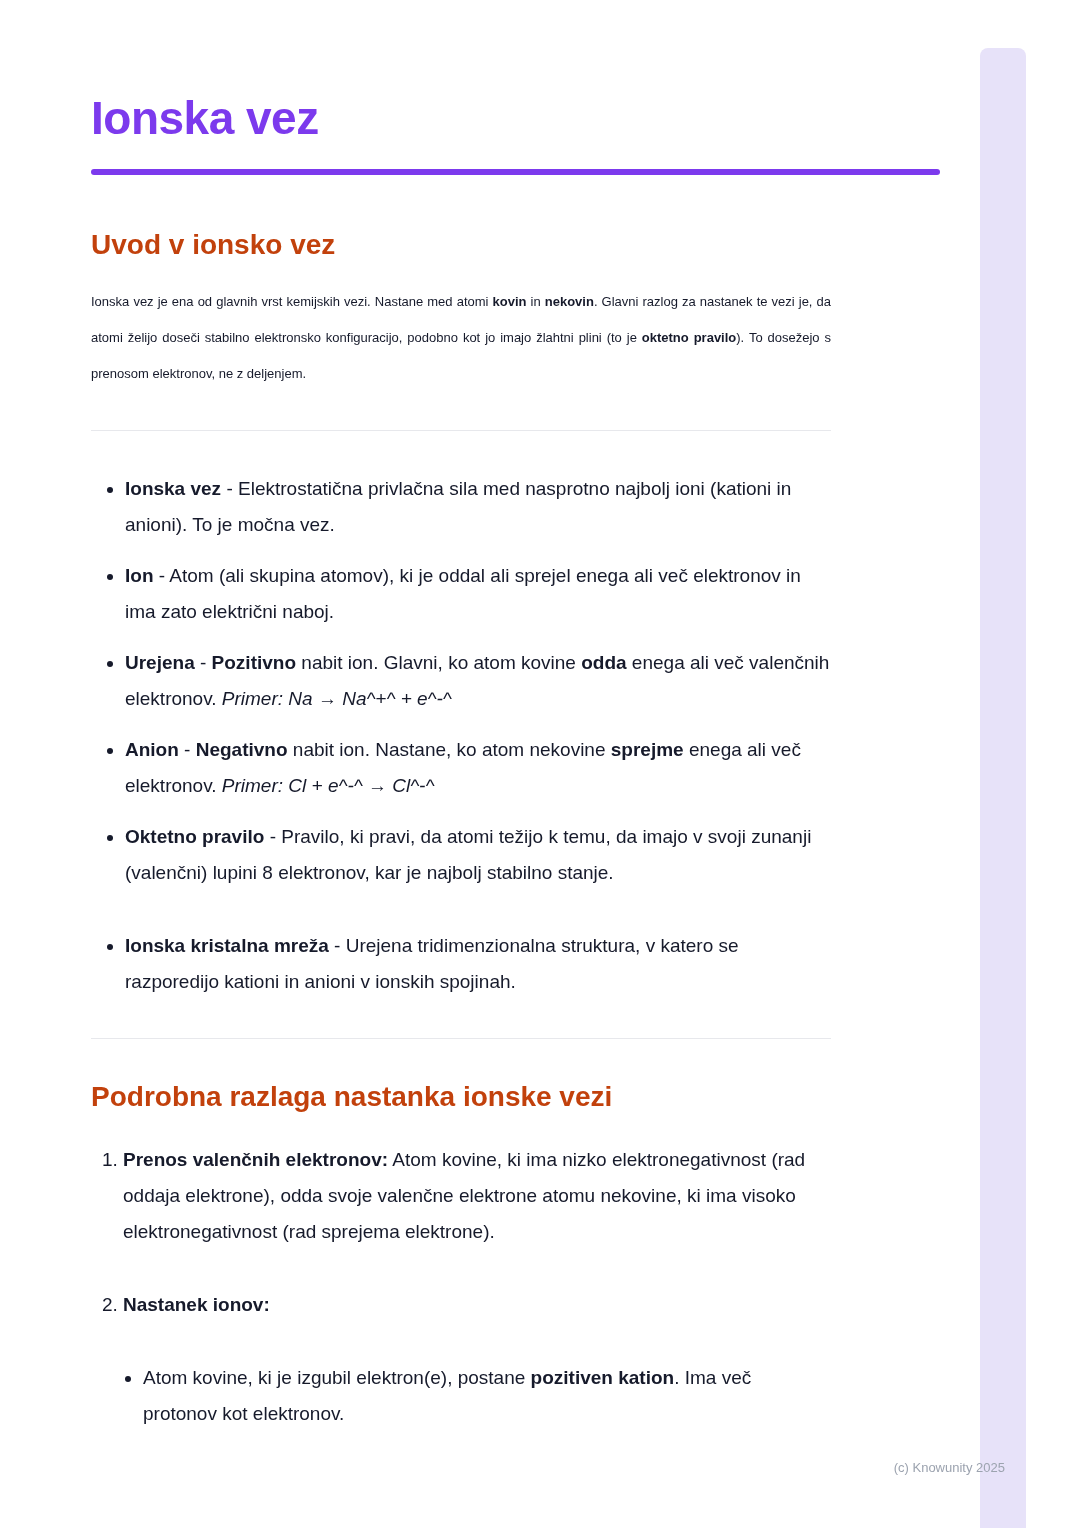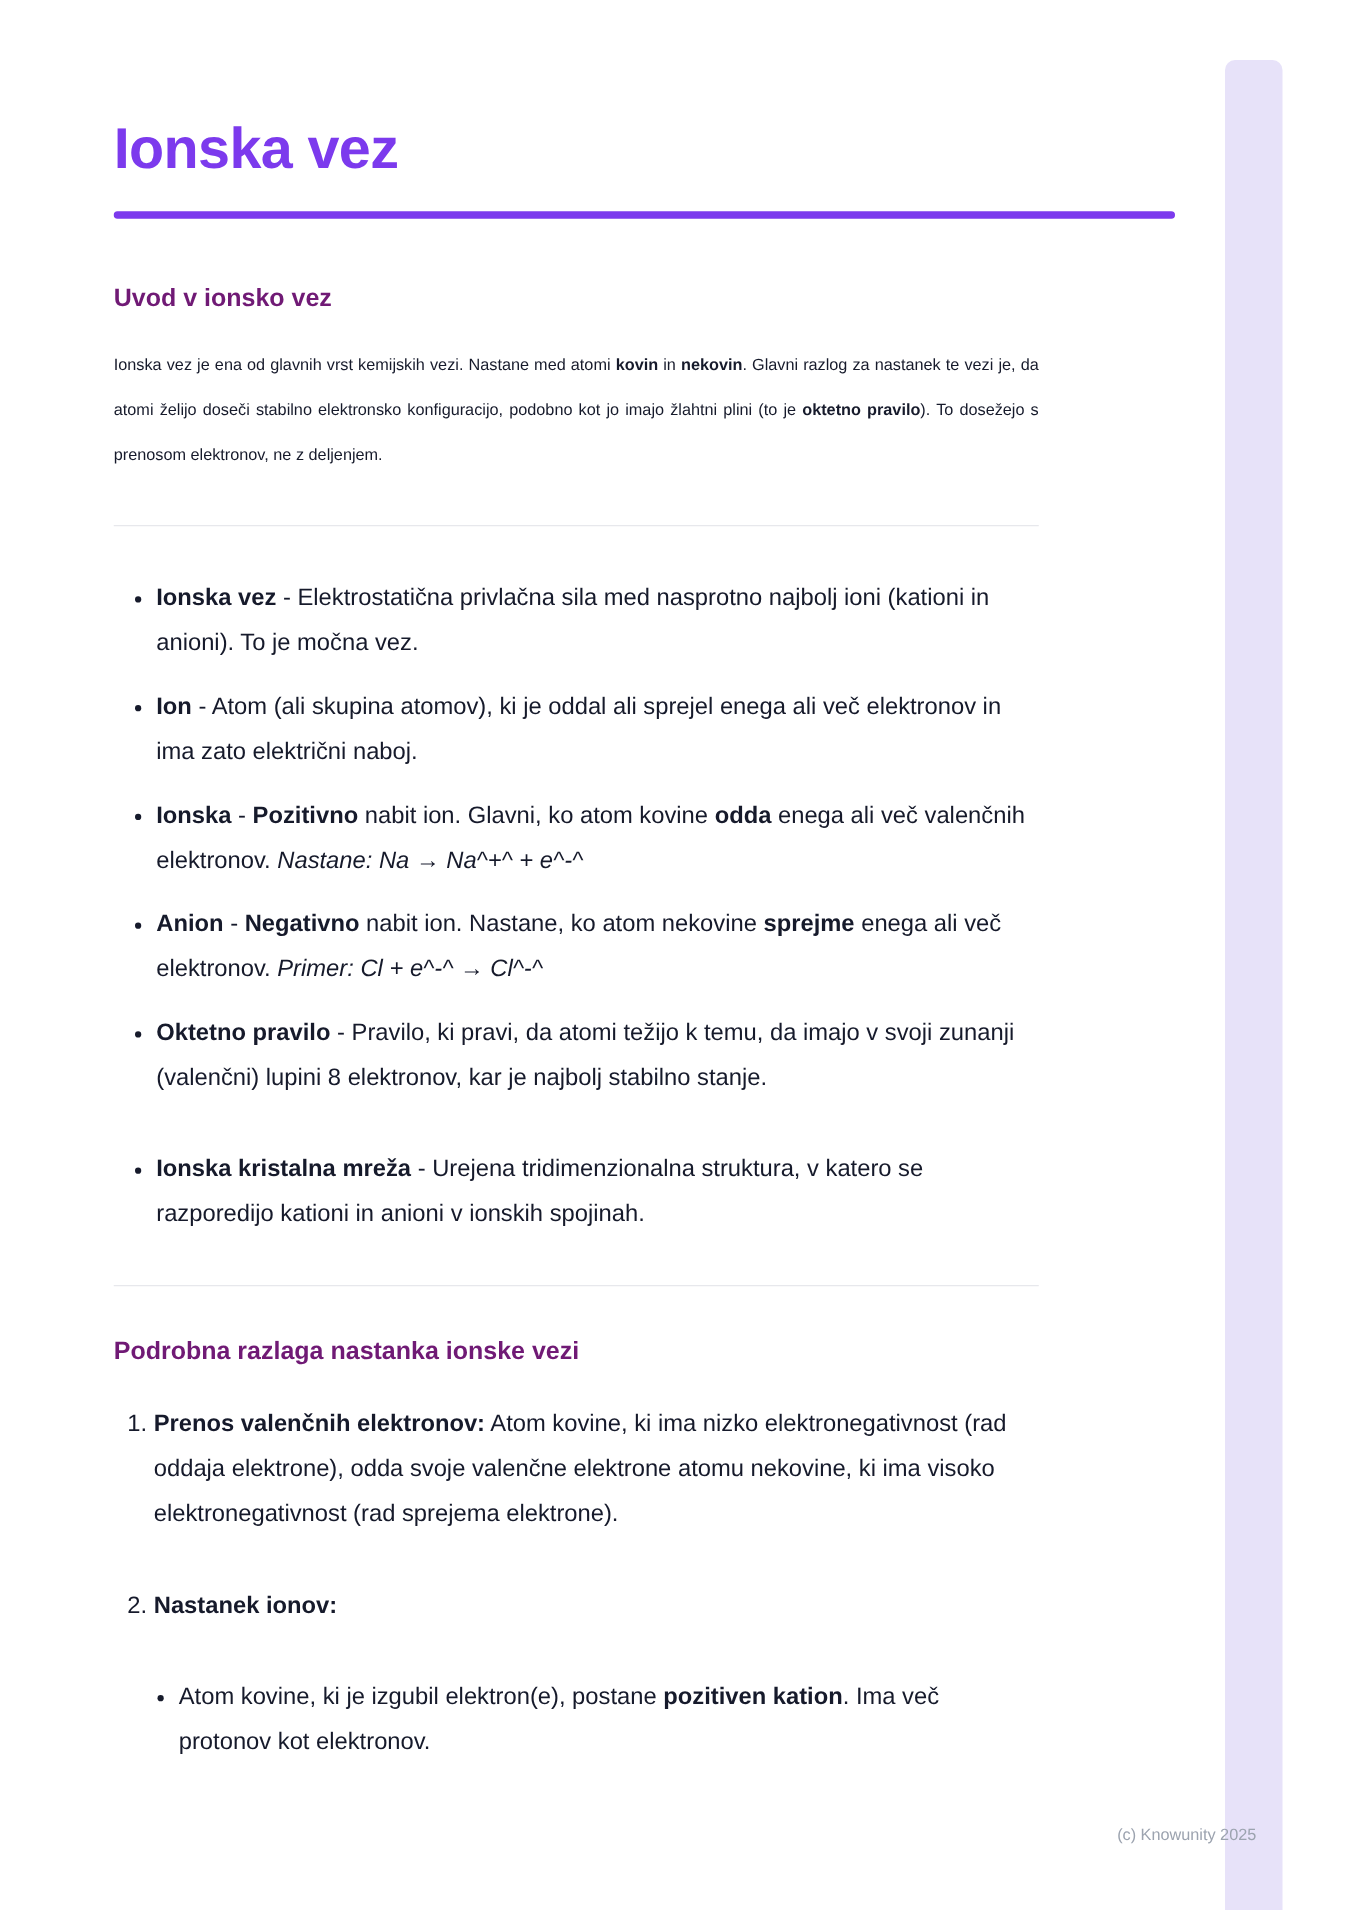--- a/index.html
+++ b/index.html
@@ -41,24 +41,24 @@
   }
   .title-rule {
     width: 849px;
     height: 6px;
     background: #7c3aed;
     border-radius: 3px;
     margin: 0 0 52px 0;
   }
   h2 {
     margin: 0 0 22px 0;
-    font-size: 20px;
+    font-size: 28px;
     line-height: 1.25;
     font-weight: 700;
-    color: #701a75;
+    color: #c2410c;
   }
   p {
     margin: 0;
     width: 740px;
     font-size: 13px;
     line-height: 36px;
   }
   .justify { text-align: justify; }
   .divider {
     border: none;
@@ -118,21 +118,21 @@
       <h2>Uvod v ionsko vez</h2>
       <p class="justify"><span>Ionska vez je ena od glavnih vrst kemijskih vezi. Nastane med atomi </span><b>kovin</b><span> in </span><b>nekovin</b><span>. Glavni razlog za nastanek te vezi je, da atomi želijo doseči stabilno elektronsko konfiguracijo, podobno kot jo imajo žlahtni plini (to je </span><b>oktetno pravilo</b><span>). To dosežejo s prenosom elektronov, ne z deljenjem.</span></p>
     </section>
 
     <hr class="divider">
 
     <section>
       <ul class="bullets">
         <li><b>Ionska vez</b><span> - Elektrostatična privlačna sila med nasprotno najbolj ioni (kationi in anioni). To je močna vez.</span></li>
         <li><b>Ion</b><span> - Atom (ali skupina atomov), ki je oddal ali sprejel enega ali več elektronov in ima zato električni naboj.</span></li>
-        <li><b>Ionska</b><span> - </span><b>Pozitivno</b><span> nabit ion. Glavni, ko atom kovine </span><b>odda</b><span> enega ali več valenčnih elektronov. </span><i>Nastane: Na → Na^+^ + e^-^</i></li>
+        <li><b>Urejena</b><span> - </span><b>Pozitivno</b><span> nabit ion. Glavni, ko atom kovine </span><b>odda</b><span> enega ali več valenčnih elektronov. </span><i>Primer: Na → Na^+^ + e^-^</i></li>
         <li><b>Anion</b><span> - </span><b>Negativno</b><span> nabit ion. Nastane, ko atom nekovine </span><b>sprejme</b><span> enega ali več elektronov. </span><i>Primer: Cl + e^-^ → Cl^-^</i></li>
         <li><b>Oktetno pravilo</b><span> - Pravilo, ki pravi, da atomi težijo k temu, da imajo v svoji zunanji (valenčni) lupini 8 elektronov, kar je najbolj stabilno stanje.</span></li>
         <li><b>Ionska kristalna mreža</b><span> - Urejena tridimenzionalna struktura, v katero se razporedijo kationi in anioni v ionskih spojinah.</span></li>
       </ul>
     </section>
 
     <hr class="divider">
 
     <section>
       <h2>Podrobna razlaga nastanka ionske vezi</h2>

